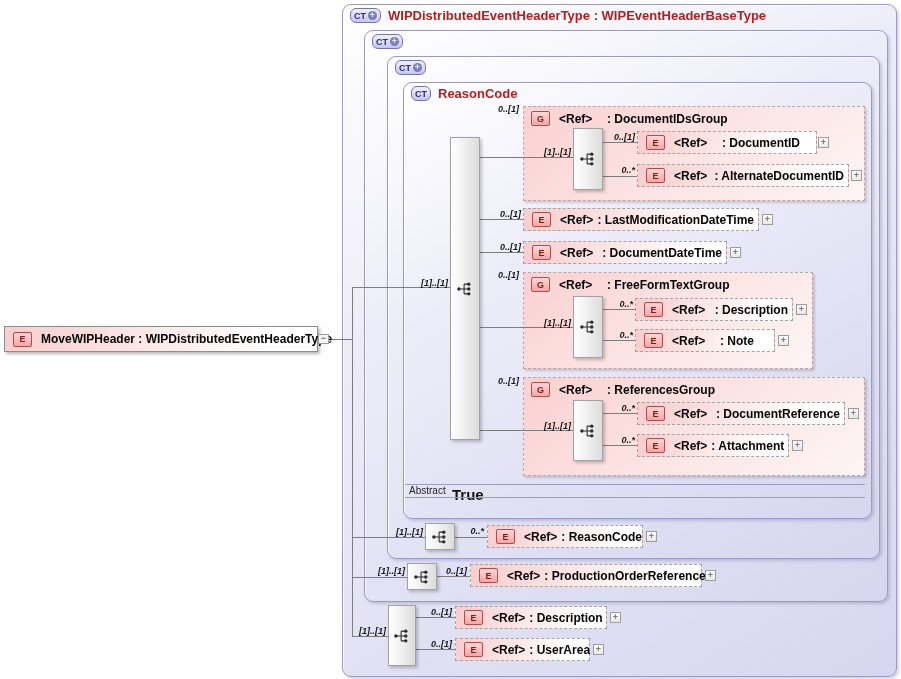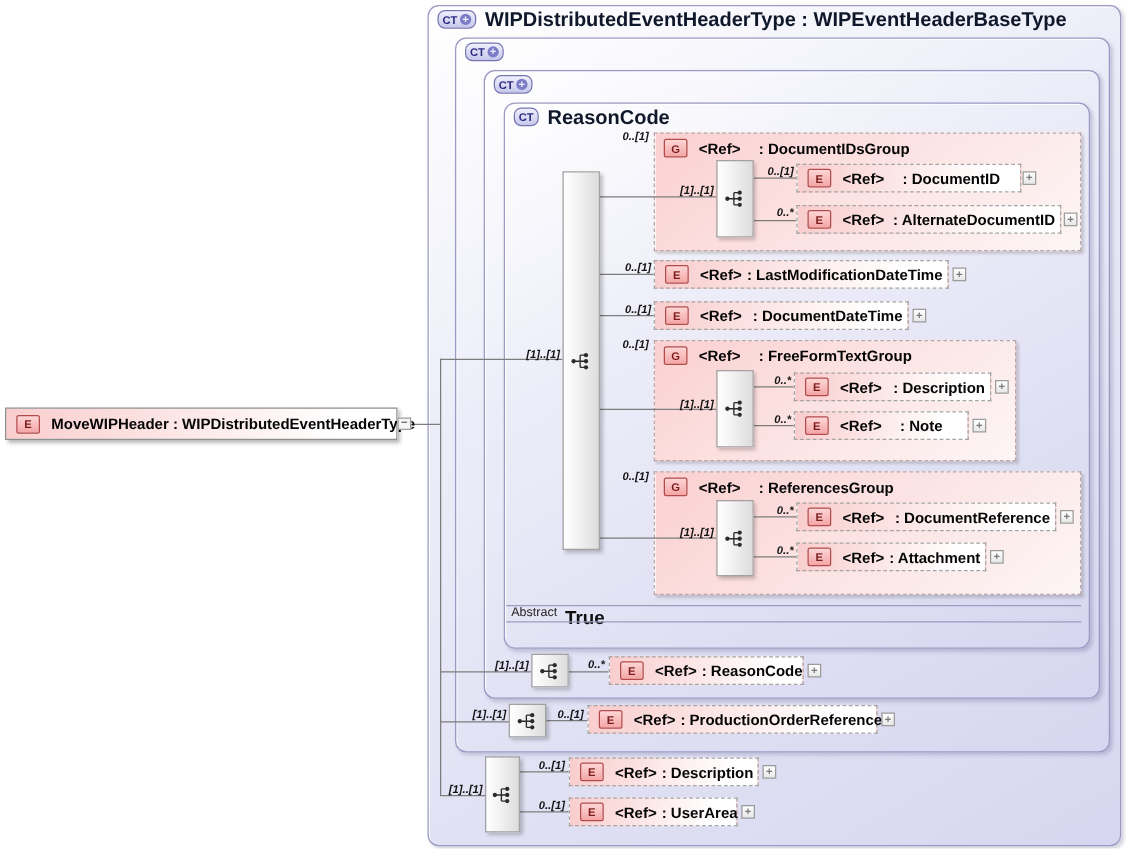--- a/index.html
+++ b/index.html
@@ -3,22 +3,22 @@
 <meta charset="utf-8">
 <style>
   html,body{margin:0;padding:0;background:#ffffff;}
   .canvas{position:relative;width:901px;height:679px;background:#ffffff;
           font-family:"Liberation Sans",sans-serif;overflow:hidden;}
 
   
   .ctbox{position:absolute;border:1px solid #9a9ac4;border-radius:9px;
          background:linear-gradient(150deg,#ffffff 0%,#ededf9 35%,#d6d6f0 100%);
          box-shadow:inset 1px 1px 0 rgba(255,255,255,.85),2px 2px 3px rgba(110,110,150,.30);}
-  .cthdr{position:absolute;display:flex;align-items:flex-start;gap:7px;white-space:nowrap;}
-  .title{font-weight:bold;font-size:16px;color:#0f172a;}
+  .cthdr{position:absolute;display:flex;align-items:flex-end;gap:7px;white-space:nowrap;}
+  .title{font-weight:bold;font-size:13px;color:#b91c1c;}
 
   .badge-ct{display:inline-flex;align-items:center;gap:2px;height:13px;padding:0 3px;
             background:linear-gradient(#f0f0fd,#c7c7ec);border:1px solid #7474b2;
             border-radius:6px;font-size:9px;font-weight:bold;color:#2c2c84;}
   .ctplus{width:9px;height:9px;border-radius:50%;background:#7c7cc6;color:#eeeeff;
           font-size:9px;line-height:9px;text-align:center;font-weight:bold;}
 
   
   .grp{position:absolute;border:1px dashed #b6a8a8;
        background:linear-gradient(140deg,#fbd0d0 0%,#fce2e2 45%,#fdf5f5 100%);

